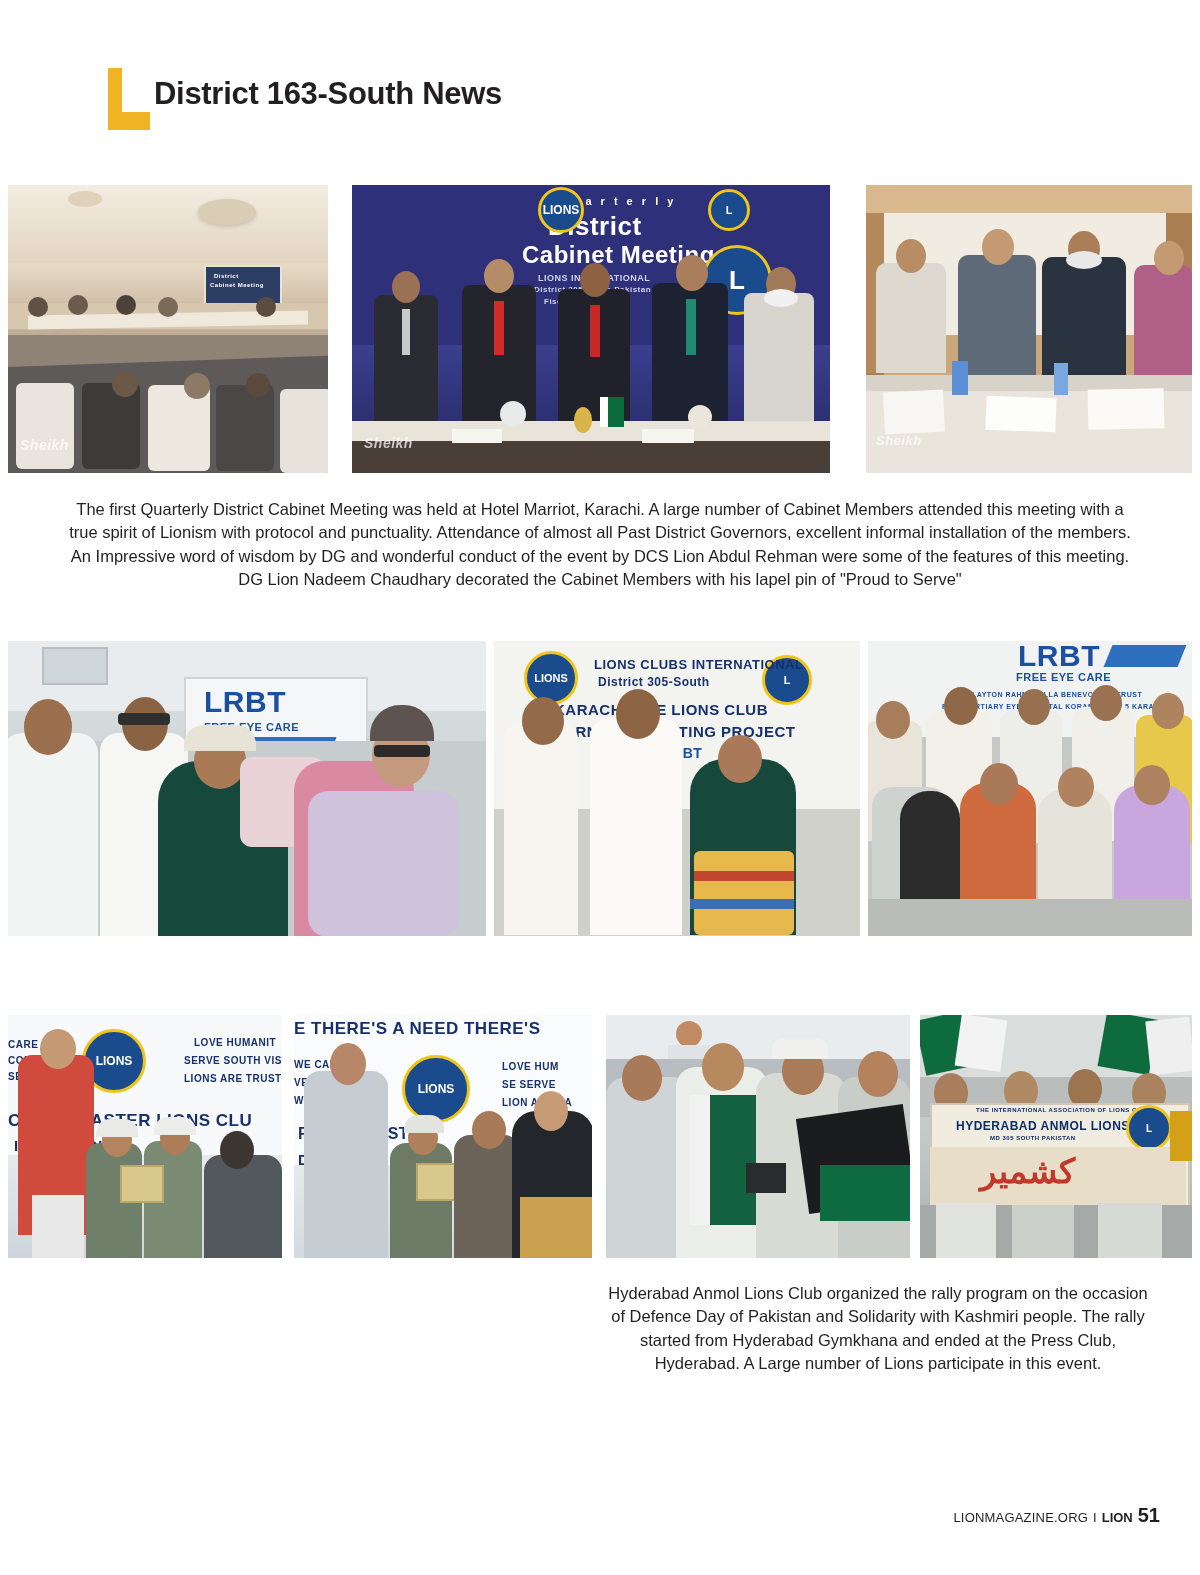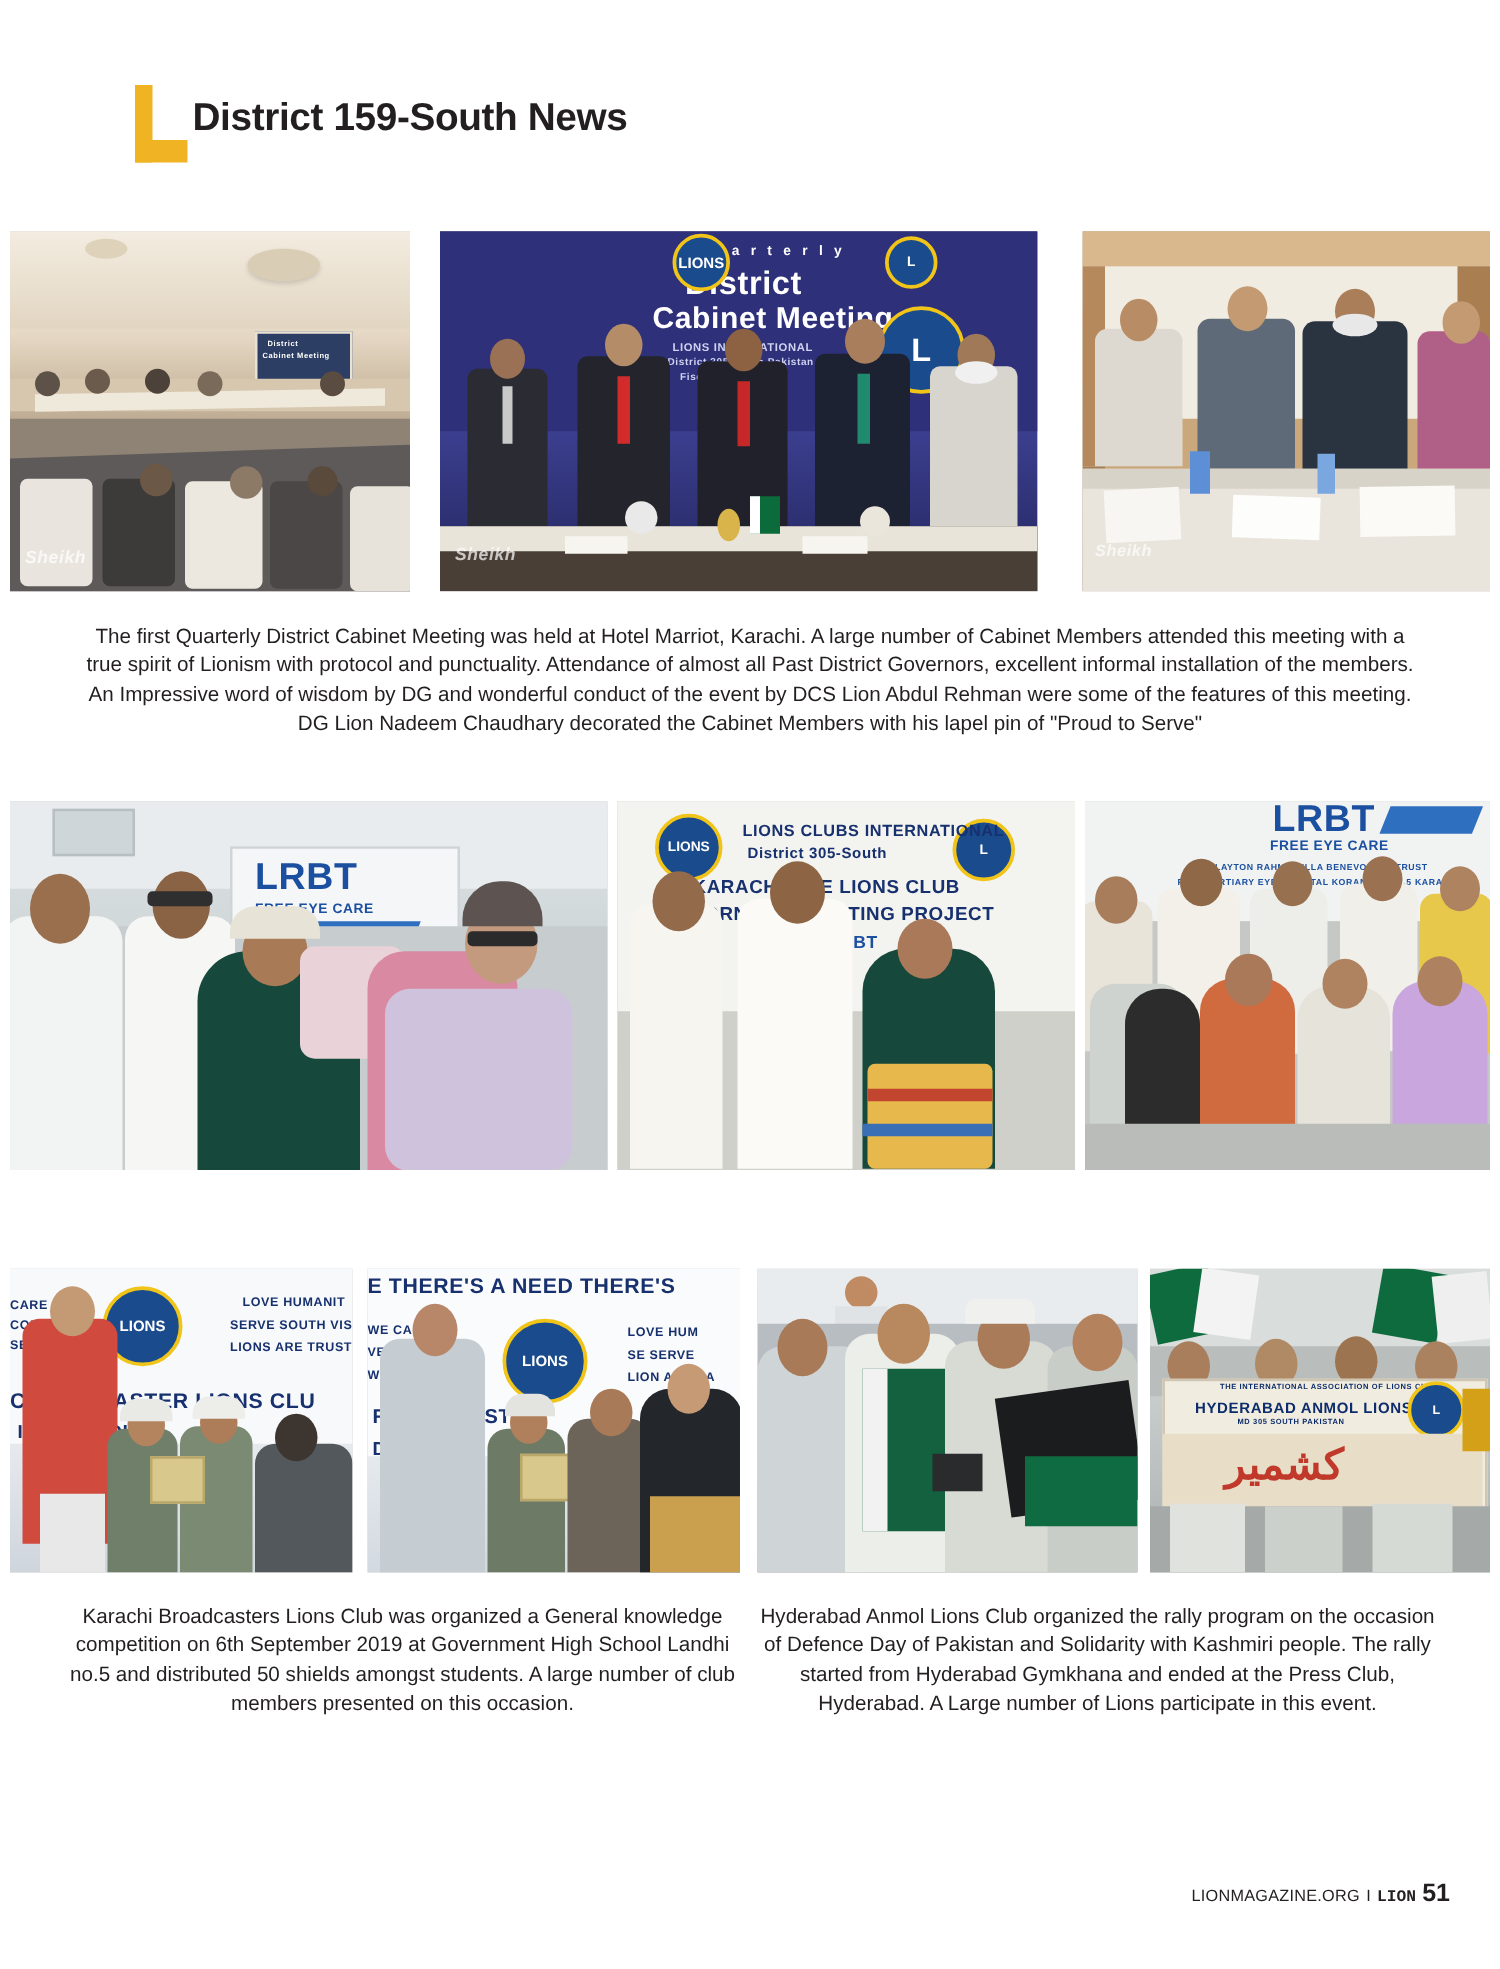--- a/index.html
+++ b/index.html
@@ -106,31 +106,31 @@
     position: absolute;
     right: 40px;
     bottom: 48px;
     font-size: 13px;
     color: #231f20;
     display: flex;
     align-items: baseline;
     gap: 5px;
   }
   .footer .site { letter-spacing: 0.2px; }
-  .footer .lion { font-weight: bold; font-family: Liberation Mono, monospace; }
+  .footer .lion { font-weight: bold; }
   .footer .pg { font-weight: bold; font-size: 20px; }
 </style>
 </head>
 <body>
 
 <div class="page">
 
   <div class="header">
     <div class="header-mark"></div>
-    <div class="header-title">District 159-South News</div>
+    <div class="header-title">District 163-South News</div>
   </div>
 
   <div class="photo" style="left:8px; top:185px; width:320px; height:288px;">
     <div class="ph-inner" style="background:linear-gradient(#efe6d8 0%, #e6d9c6 28%, #cbb9a0 45%, #9d8c7c 70%, #6d6a6a 100%);">
       <div class="rect" style="left:0;top:0;width:100%;height:78px;background:linear-gradient(#f3ece0,#e2d6c2);"></div>
       <div class="blob" style="left:190px;top:14px;width:58px;height:26px;background:#d9cdb6;box-shadow:0 2px 4px rgba(0,0,0,.15);"></div>
       <div class="blob" style="left:60px;top:6px;width:34px;height:16px;background:#ded2bb;"></div>
       <div class="rect" style="left:196px;top:80px;width:74px;height:38px;background:#2c3e63;border:2px solid #e9e2d4;"></div>
       <div class="txtlbl" style="left:206px;top:88px;font-size:6px;">District</div>
       <div class="txtlbl" style="left:202px;top:97px;font-size:6px;">Cabinet Meeting</div>
@@ -404,21 +404,20 @@
       <div class="rect" style="left:10px;top:132px;width:256px;height:60px;background:#e8dec8;"></div>
       <div class="txtlbl" style="left:60px;top:136px;font-size:34px;color:#c0392b;">كشمير</div>
       <div class="rect" style="left:250px;top:96px;width:22px;height:50px;background:#d4a017;"></div>
       <div class="rect" style="left:0;top:190px;width:100%;height:53px;background:#a5aaa9;"></div>
       <div class="rect" style="left:16px;top:188px;width:60px;height:55px;background:#dfe2dd;"></div>
       <div class="rect" style="left:92px;top:190px;width:62px;height:53px;background:#cbd0ca;"></div>
       <div class="rect" style="left:178px;top:188px;width:64px;height:55px;background:#d6dad4;"></div>
     </div>
   </div>
 
-  <div class="cap" style="left:56px; top:1282px; width:532px;">Karachi Broadcasters Lions Club was organized a General knowledge competition on 6th September 2019 at Government High School Landhi no.5 and distributed 50 shields amongst students. A large number of club members presented on this occasion.</div>
 
   <div class="cap" style="left:604px; top:1282px; width:548px;">Hyderabad Anmol Lions Club organized the rally program on the occasion of Defence Day of Pakistan and Solidarity with Kashmiri people. The rally started from Hyderabad Gymkhana and ended at the Press Club, Hyderabad. A Large number of Lions participate in this event.</div>
 
   <div class="footer">
     <span class="site">LIONMAGAZINE.ORG</span>
     <span class="sep">I</span>
     <span class="lion">LION</span>
     <span class="pg">51</span>
   </div>
 

